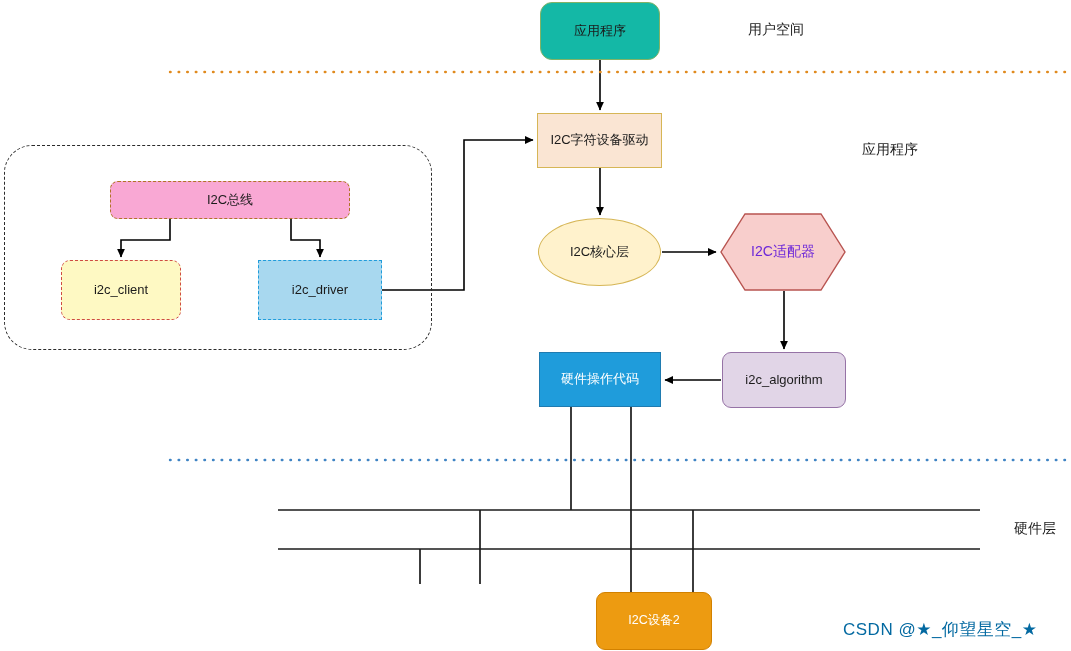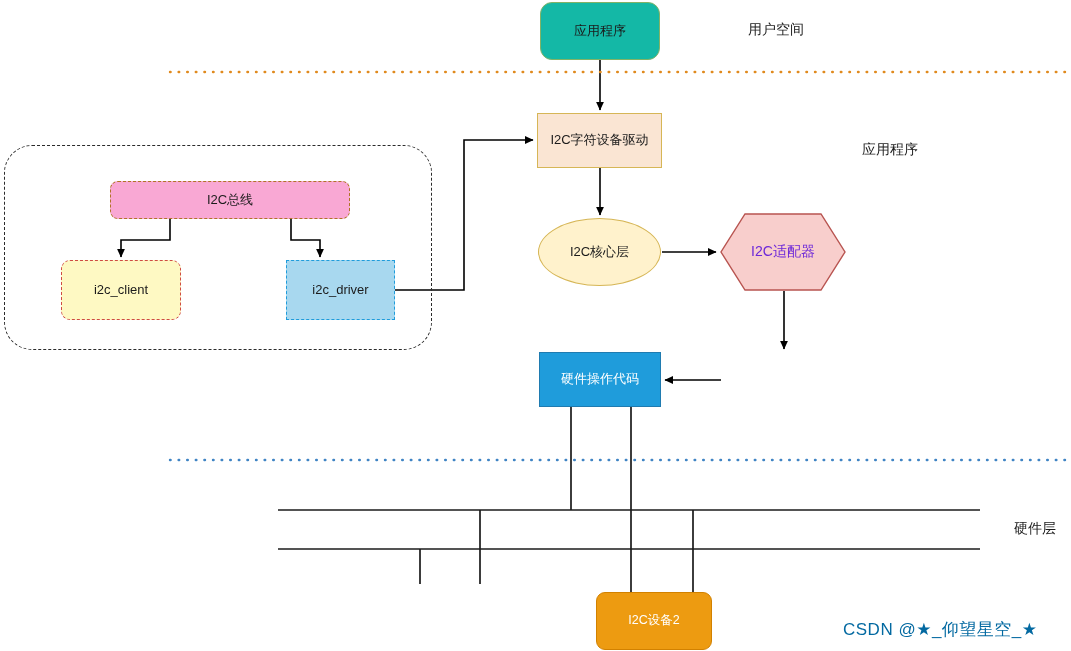--- a/index.html
+++ b/index.html
@@ -84,24 +84,23 @@
   
   .n-client {
     left: 61px; top: 260px; width: 120px; height: 60px;
     background: #fef9c3;
     border: 1.4px dashed #cf4b43;
     border-radius: 9px;
     align-items: center;
   }
   
   .n-driver {
-    left: 258px; top: 260px; width: 109px; height: 60px;
+    left: 258px; top: 260px; width: 124px; height: 60px;
     background: #a8d8ef;
     border: 1.4px dashed #1f9cdb;
-    margin-left: 28px;
   }
   
   .group-box {
     position: absolute;
     left: 4px; top: 145px; width: 428px; height: 205px;
     border: 1.6px dashed #2b2b2b;
     border-radius: 28px;
     box-sizing: border-box;
   }
   
@@ -210,20 +209,23 @@
     <span>I2C核心层</span>
   </div>
 
   <div class="n-adapter-wrap">
     <svg width="126" height="78" viewBox="0 0 126 78">
       <polygon points="25,1 101,1 125,39 101,77 25,77 1,39" fill="#f8cecc" stroke="#b85450" stroke-width="1.4"></polygon>
     </svg>
     <div class="n-adapter-label">I2C适配器</div>
   </div>
 
+  <div class="node n-algo">
+    <span>i2c_algorithm</span>
+  </div>
 
   <div class="node n-hwcode">
     <span>硬件操作代码</span>
   </div>
 
   <div class="node n-bus">
     <span>I2C总线</span>
   </div>
 
   <div class="node n-client">

